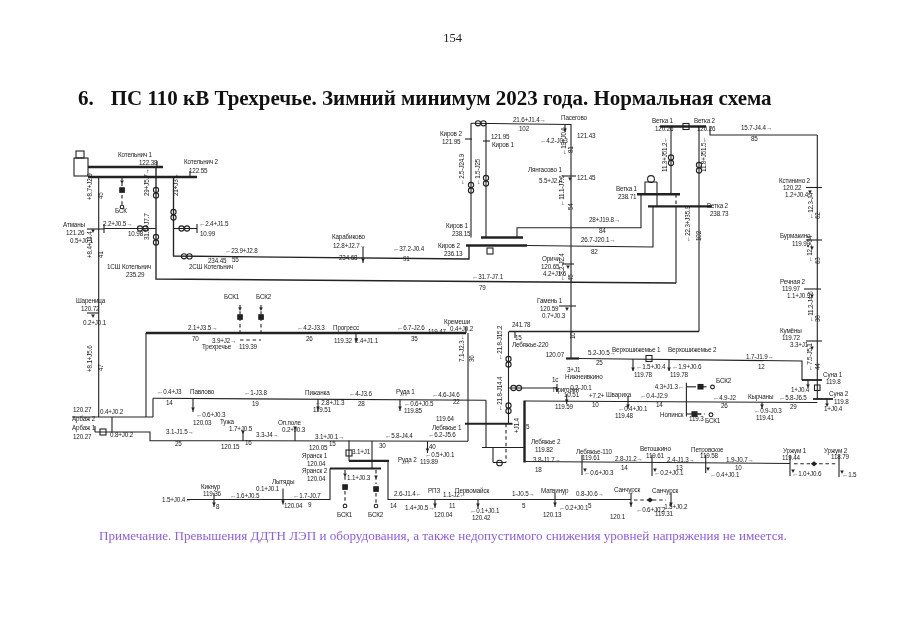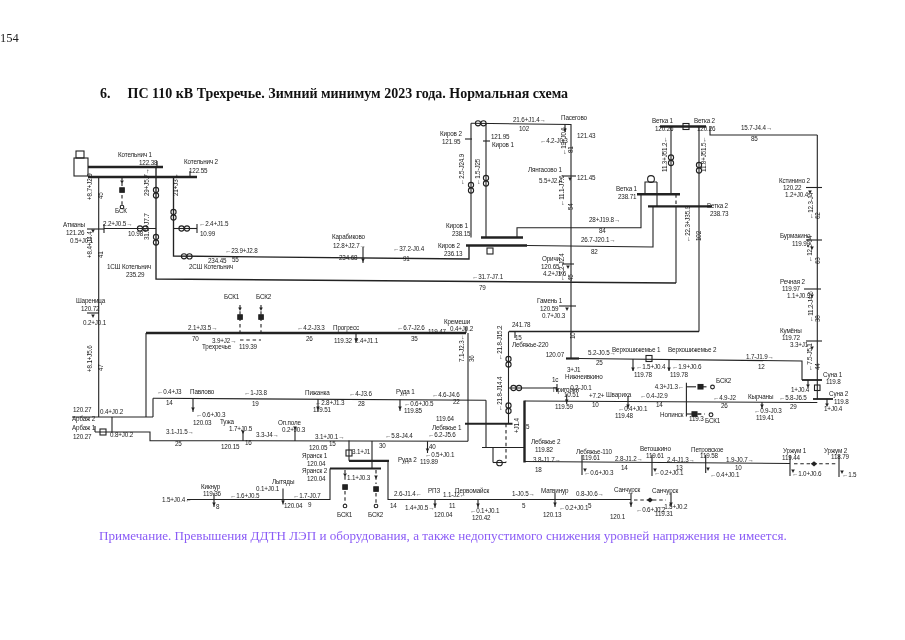--- a/index.html
+++ b/index.html
@@ -1,20 +1,20 @@
 <!DOCTYPE html>
 <html><head>
 <meta charset="utf-8">
 <style>
   html,body{margin:0;padding:0;}
   body{width:905px;height:640px;background:#ffffff;position:relative;overflow:hidden;
        font-family:"Liberation Serif", serif;}
-  .page-number{position:absolute;top:31px;left:0;width:905px;text-align:left;
+  .page-number{position:absolute;top:31px;left:0;width:905px;text-align:center;
        font-size:12.5px;color:#1d1d1d;}
-  .doc-title{position:absolute;top:86px;left:100px;font-weight:bold;font-size:14px;
+  .doc-title{position:absolute;top:86px;left:78px;font-weight:bold;font-size:21px;
        color:#111;white-space:nowrap;}
   .doc-title .idx{margin-right:17px;}
   .doc-note{position:absolute;top:528px;left:99px;font-size:13.1px;color:#8b5cf6;white-space:nowrap;}
   svg.diagram{position:absolute;left:0;top:0;filter:blur(0.25px);}
   svg text{font-family:"Liberation Sans", sans-serif;fill:#1c1c1c;letter-spacing:-0.15px;}
 </style>
 </head>
 <body>
 
 <div class="page-number">154</div>

